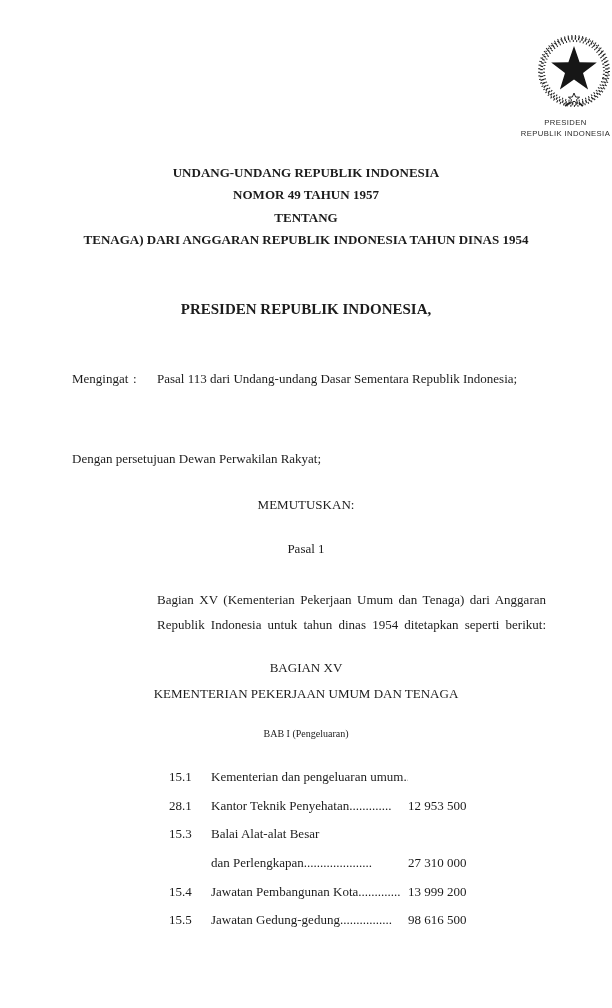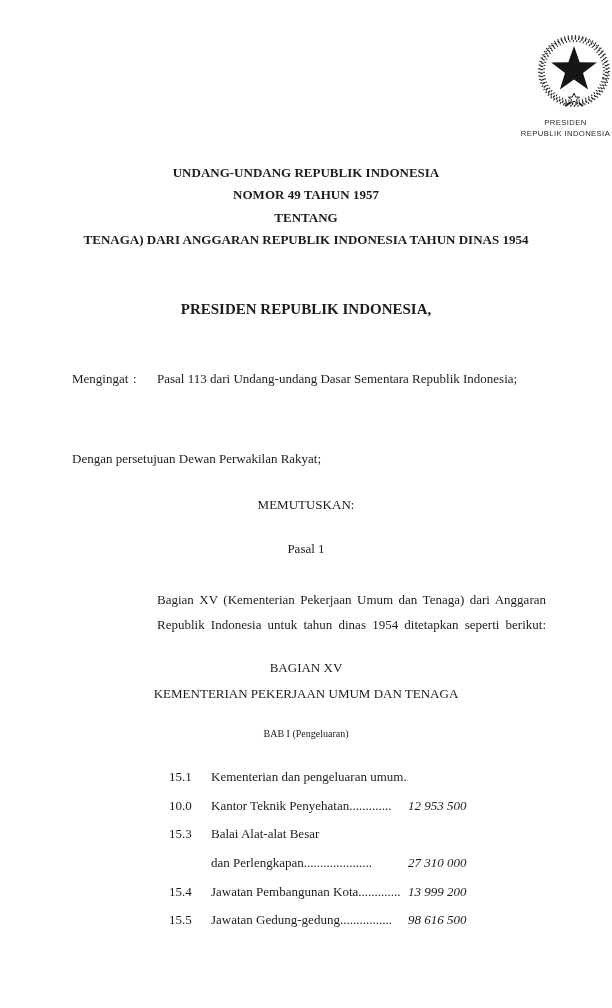--- a/index.html
+++ b/index.html
@@ -43,21 +43,21 @@
   .article-body .jline{text-align:justify;text-align-last:justify;}
 
   .section-h{top:655px;font-size:13px;line-height:26px;}
   .chapter-h{top:728px;font-size:10px;}
 
   
   .budget{top:769px;left:158px;width:302px;font-size:13px;margin-left:11px;}
   .budget .row{display:flex;align-items:flex-start;height:28.7px;}
   .budget .num{width:42px;}
   .budget .desc{width:197px;white-space:nowrap;overflow:hidden;}
-  .budget .amt{width:63px;white-space:nowrap;font-style:italic;}
+  .budget .amt{width:63px;white-space:nowrap;}
 </style>
 </head>
 <body>
 
 <div class="page">
 
   <div class="abs emblem-wrap">
     <svg width="76" height="76" viewBox="0 0 76 76">
       <g fill="none" stroke="#222222">
         <circle cx="38" cy="38" r="35" stroke-width="2" stroke-dasharray="1 2.6"></circle>
@@ -111,21 +111,21 @@
 
   <div class="abs centered chapter-h">BAB I (Pengeluaran)</div>
 
   <div class="abs budget">
     <div class="row">
       <span class="num">15.1</span>
       <span class="desc">Kementerian dan pengeluaran umum.....</span>
       <span class="amt"></span>
     </div>
     <div class="row">
-      <span class="num">10.0</span>
+      <span class="num">28.1</span>
       <span class="desc">Kantor Teknik Penyehatan.............</span>
       <span class="amt">12 953 500</span>
     </div>
     <div class="row">
       <span class="num">15.3</span>
       <span class="desc">Balai Alat-alat Besar</span>
       <span class="amt"></span>
     </div>
     <div class="row">
       <span class="num"></span>

